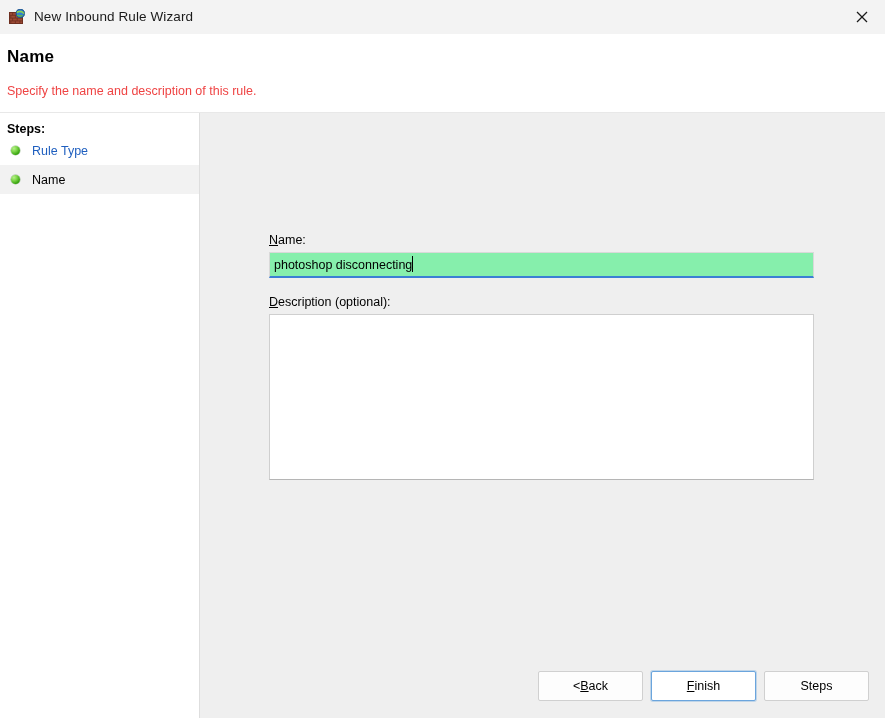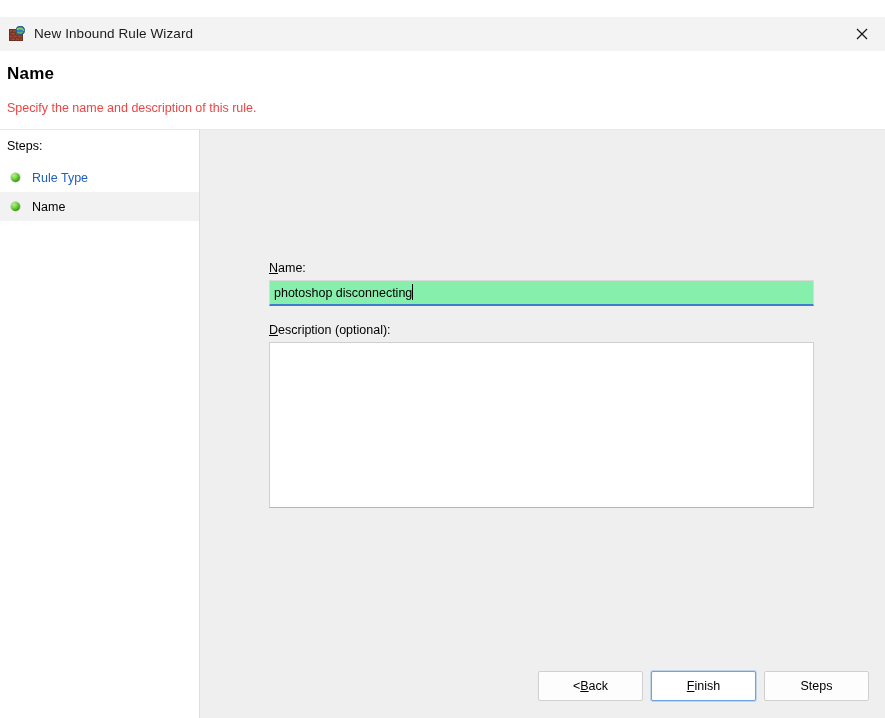--- a/index.html
+++ b/index.html
@@ -29,21 +29,20 @@
 
   
   .titlebar {
     height: 33px;
     min-height: 33px;
     background: #f3f3f3;
     display: flex;
     align-items: center;
     position: relative;
     border-bottom: 1px solid #f3f3f3;
-    margin-top: 17px;
   }
   .titlebar-icon {
     width: 16px;
     height: 16px;
     margin-left: 9px;
     margin-right: 9px;
     position: relative;
     flex: 0 0 auto;
   }
   .titlebar-title {
@@ -110,24 +109,24 @@
     min-width: 200px;
     background: #ffffff;
     border-right: 1px solid #dedede;
     box-sizing: border-box;
     padding-top: 9px;
     position: relative;
   }
   .steps-heading {
     font-family: "Liberation Sans", sans-serif;
     font-size: 12.5px;
-    font-weight: normal;
+    font-weight: bold;
     color: #000000;
     margin-left: 7px;
-    margin-bottom: 10px;
+    margin-bottom: 0;
   }
   .step {
     display: flex;
     align-items: center;
     height: 29px;
     padding-left: 11px;
     box-sizing: border-box;
     cursor: default;
   }
   .step.active {
@@ -154,21 +153,21 @@
   .content {
     flex: 1 1 auto;
     background: #efefef;
     position: relative;
     box-sizing: border-box;
   }
 
   .form {
     position: absolute;
     left: 69px;
-    top: 131px;
+    top: 120px;
     width: 545px;
   }
   .field-label {
     font-family: "Liberation Sans", sans-serif;
     font-size: 12.5px;
     color: #000000;
     margin-bottom: 5px;
     display: block;
   }
   .accel { text-decoration: underline; }

